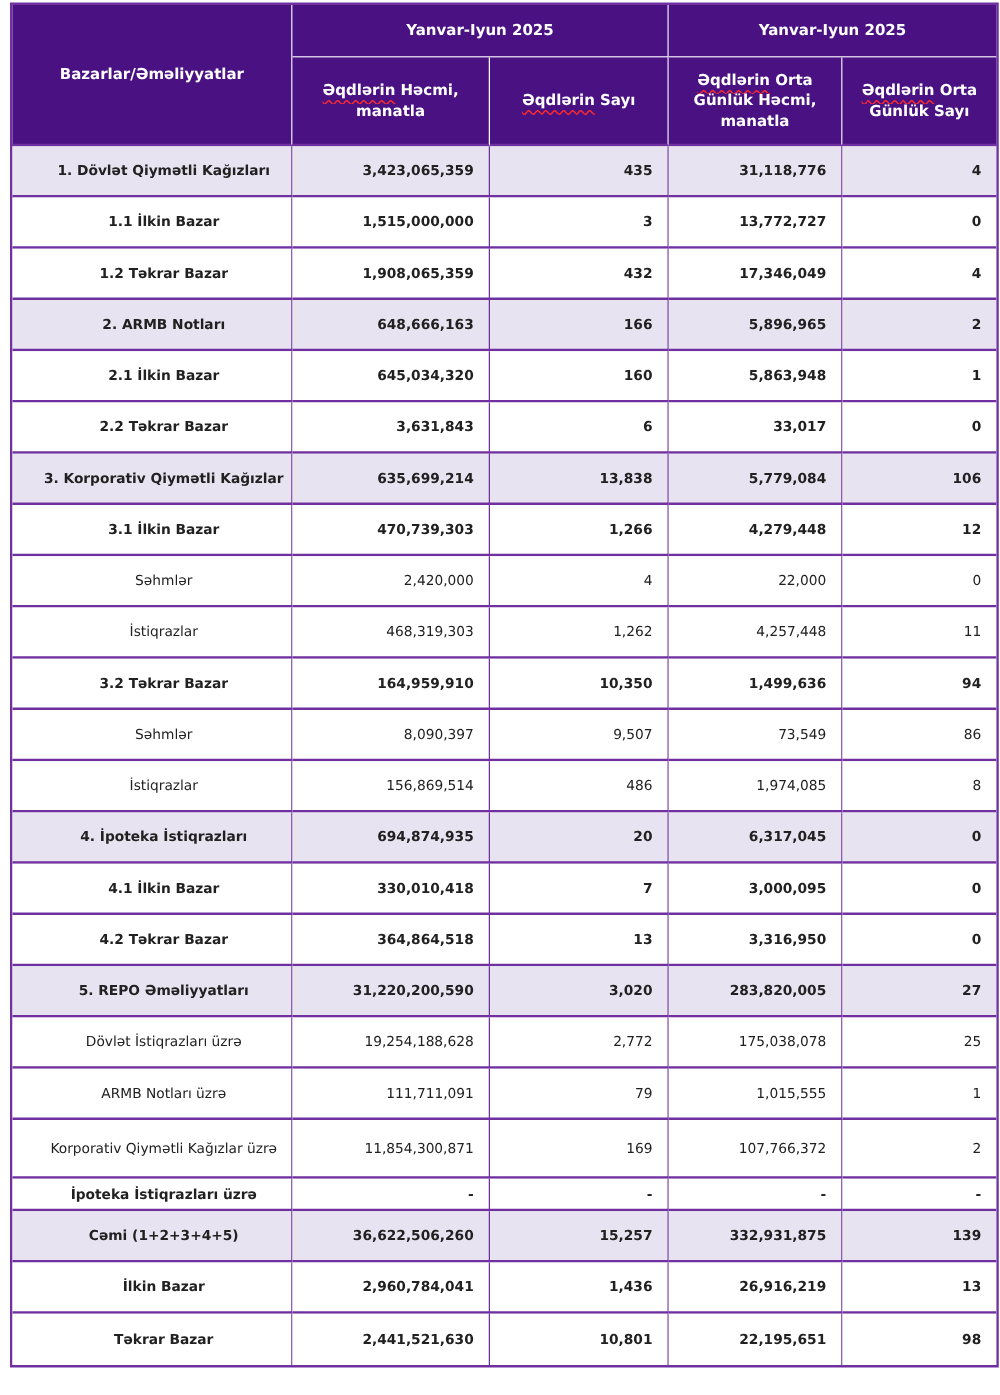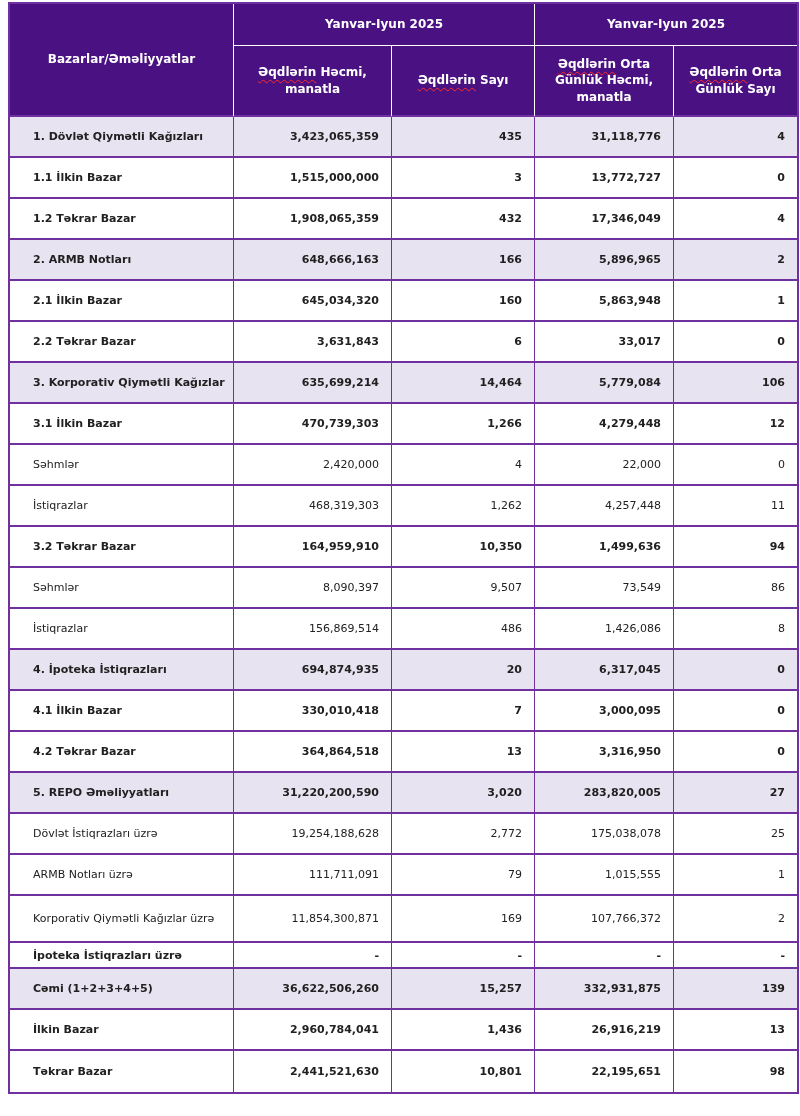--- a/index.html
+++ b/index.html
@@ -56,21 +56,21 @@
     border-right:1px solid var(--border);
     border-bottom:2px solid var(--border);
     font-size:11px;
     vertical-align:middle;
     height:41px;
     padding:2px 4px;
     overflow:hidden;
   }
   tbody td:last-child{border-right:none;}
   tbody tr:last-child td{border-bottom:none;}
-  tbody td.label-cell{text-align:left;padding-left:23px;white-space:nowrap;}
+  tbody td.label-cell{text-align:center;padding-left:23px;white-space:nowrap;}
   tbody td.num{text-align:right;padding-right:12px;}
   tr.section td{background:var(--section-bg);font-weight:bold;}
   tr.bold td{font-weight:bold;}
   tr.plain td{font-weight:normal;}
   tr.tall td{height:47px;}
   tr.short td{height:26px;font-weight:bold;}
 </style>
 </head>
 <body>
 
@@ -139,21 +139,21 @@
         <tr class="bold normal">
     <td class="label-cell">2.2 Təkrar Bazar</td>
     <td class="num">3,631,843</td>
     <td class="num">6</td>
     <td class="num">33,017</td>
     <td class="num">0</td>
   </tr>
         <tr class="section normal">
     <td class="label-cell">3. Korporativ Qiymətli Kağızlar</td>
     <td class="num">635,699,214</td>
-    <td class="num">14,464</td>
+    <td class="num">13,838</td>
     <td class="num">5,779,084</td>
     <td class="num">106</td>
   </tr>
         <tr class="bold normal">
     <td class="label-cell">3.1 İlkin Bazar</td>
     <td class="num">470,739,303</td>
     <td class="num">1,266</td>
     <td class="num">4,279,448</td>
     <td class="num">12</td>
   </tr>
@@ -182,21 +182,21 @@
     <td class="label-cell">Səhmlər</td>
     <td class="num">8,090,397</td>
     <td class="num">9,507</td>
     <td class="num">73,549</td>
     <td class="num">86</td>
   </tr>
         <tr class="plain normal">
     <td class="label-cell">İstiqrazlar</td>
     <td class="num">156,869,514</td>
     <td class="num">486</td>
-    <td class="num">1,426,086</td>
+    <td class="num">1,974,085</td>
     <td class="num">8</td>
   </tr>
         <tr class="section normal">
     <td class="label-cell">4. İpoteka İstiqrazları</td>
     <td class="num">694,874,935</td>
     <td class="num">20</td>
     <td class="num">6,317,045</td>
     <td class="num">0</td>
   </tr>
         <tr class="bold normal">

